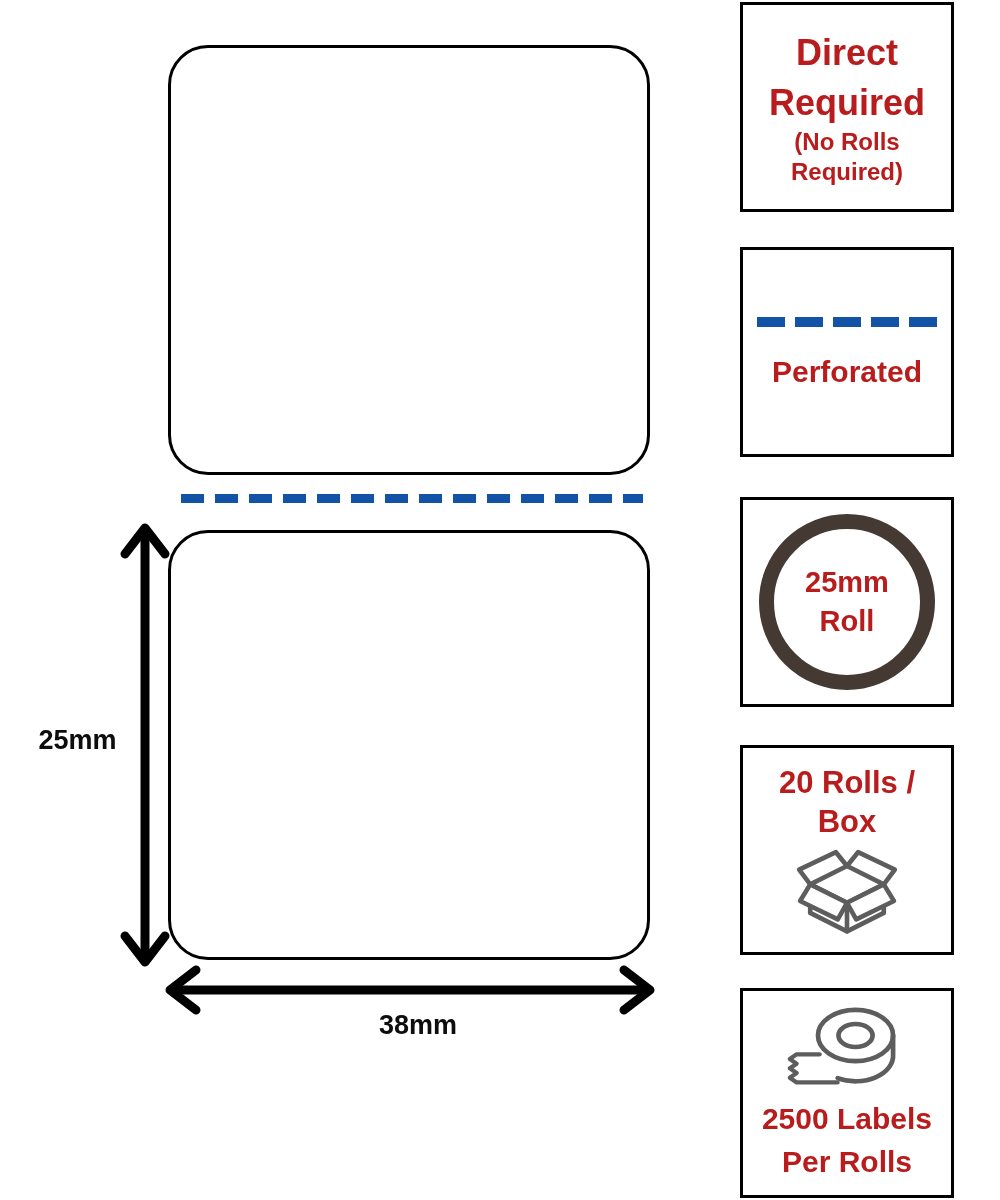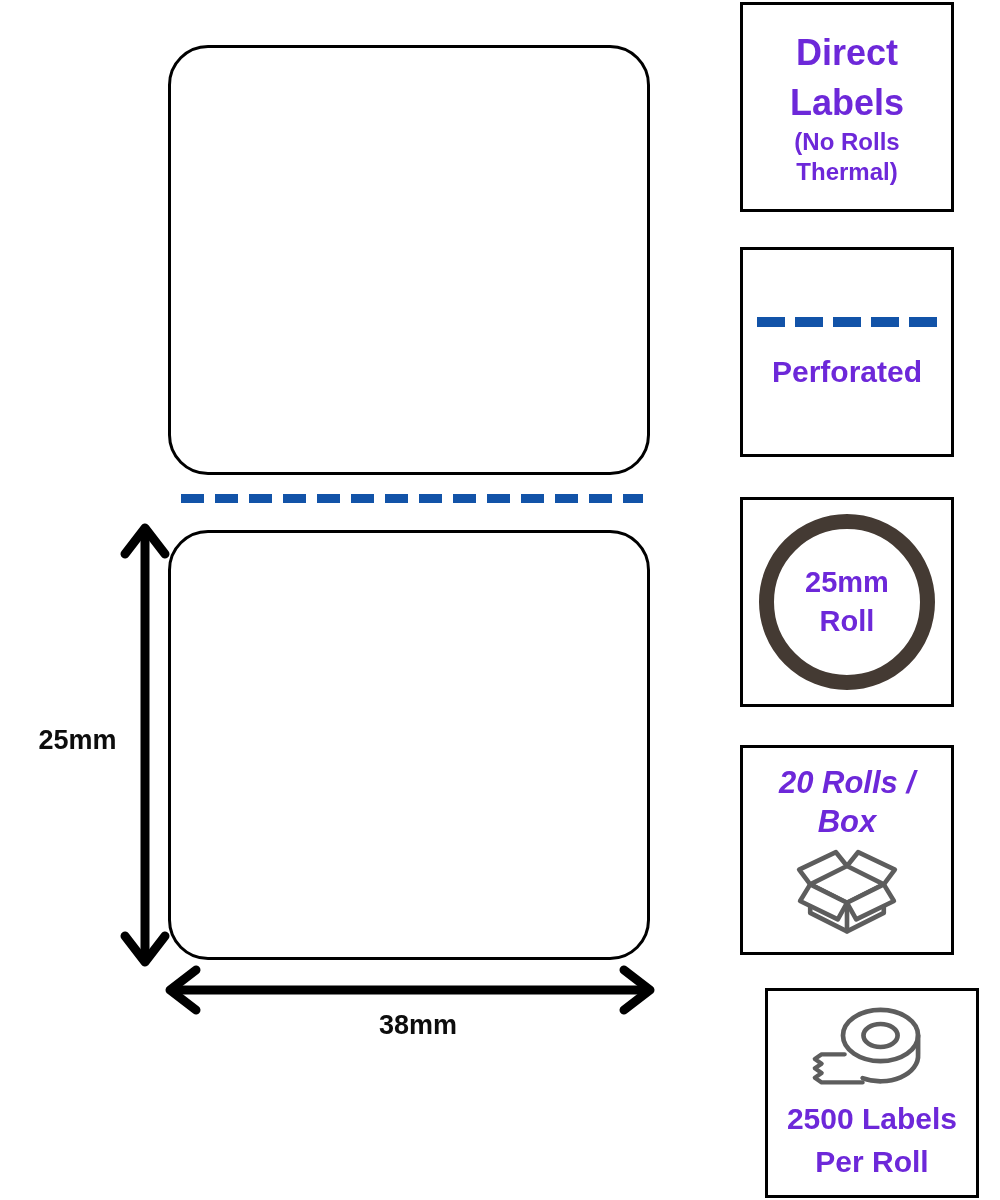--- a/index.html
+++ b/index.html
@@ -22,41 +22,41 @@
     position:absolute;font-weight:700;font-size:27px;color:#0d0d0d;text-align:center;
   }
   #height-dim-text{left:25px;top:725px;width:105px;}
   #width-dim-text{left:177px;top:1010px;width:482px;}
 
   
   .feature-box{
     position:absolute;left:740px;width:214px;height:210px;
     border:3.5px solid #000;background:#fff;box-sizing:border-box;
     display:flex;flex-direction:column;align-items:center;justify-content:center;
-    text-align:center;color:#6d28d9;
+    text-align:center;color:#b91c1c;
   }
   #feature-direct-thermal{top:2px;}
   #feature-perforated{top:247px;}
   #feature-core{top:497px;}
   #feature-rolls{top:745px;}
-  #feature-labels{top:988px;margin-left:25px;}
+  #feature-labels{top:988px;}
 
   .ft-title{font-weight:700;font-size:36px;line-height:1.38;}
   .ft-sub{font-weight:700;font-size:24px;line-height:1.22;}
   .ft-line{font-weight:700;font-size:30px;line-height:1.5;}
   .dash-sample{
     width:180px;height:10px;margin:6px 0 22px 0;
     background:repeating-linear-gradient(90deg,#1253a8 0 28px,transparent 28px 38px);
   }
   .core-ring{
     width:146px;height:146px;border:15px solid #443a33;border-radius:50%;
     display:flex;flex-direction:column;align-items:center;justify-content:center;
   }
   .core-ring .ft-line{font-size:29px;line-height:1.35;}
-  #feature-rolls .ft-line{font-size:31px;line-height:1.4;margin-top:-4px;font-style:italic;}
+  #feature-rolls .ft-line{font-size:31px;line-height:1.4;margin-top:-4px;}
   #feature-labels .ft-line{font-size:30px;line-height:1.45;}
   .icon-wrap{display:flex;align-items:center;justify-content:center;}
 </style>
 </head>
 <body>
 
 <div class="canvas">
 
   <div class="label-rect" id="label-top"></div>
 
@@ -77,23 +77,23 @@
     <g stroke="#000" stroke-width="9" fill="none" stroke-linecap="round" stroke-linejoin="round">
       <line x1="14" y1="27" x2="490" y2="27"></line>
       <polyline points="38,7 12,27 38,47"></polyline>
       <polyline points="466,7 492,27 466,47"></polyline>
     </g>
   </svg>
   <div class="dim-text" id="width-dim-text">38mm</div>
 
   <div class="feature-box" id="feature-direct-thermal">
     <div class="ft-title">Direct</div>
-    <div class="ft-title">Labels</div>
+    <div class="ft-title">Required</div>
     <div class="ft-sub">(No Rolls</div>
-    <div class="ft-sub">Thermal)</div>
+    <div class="ft-sub">Required)</div>
   </div>
 
   <div class="feature-box" id="feature-perforated">
     <div class="dash-sample"></div>
     <div class="ft-line">Perforated</div>
   </div>
 
   <div class="feature-box" id="feature-core">
     <div class="core-ring">
       <div class="ft-line">25mm</div>
@@ -123,16 +123,16 @@
     <div class="icon-wrap">
       <svg width="128" height="94" viewBox="0 0 150 110">
         <ellipse cx="85" cy="38" rx="44" ry="30" fill="#fff" stroke="#5d5d5d" stroke-width="5.5"></ellipse>
         <path d="M129 38 V60 A44 30 0 0 1 64 88" fill="none" stroke="#5d5d5d" stroke-width="5.5" stroke-linecap="round"></path>
         <path d="M43 60 L16 60 L8 65.5 L16 71 L8 76.5 L16 82 L8 87.5 L16 93 L64 93 Z" fill="#fff"></path>
         <path d="M43 60 L16 60 L8 65.5 L16 71 L8 76.5 L16 82 L8 87.5 L16 93 L64 93" fill="none" stroke="#5d5d5d" stroke-width="5" stroke-linejoin="round" stroke-linecap="round"></path>
         <ellipse cx="85" cy="38" rx="20" ry="13.5" fill="#fff" stroke="#5d5d5d" stroke-width="5.5"></ellipse>
       </svg>
     </div>
     <div class="ft-line">2500 Labels</div>
-    <div class="ft-line">Per Roll</div>
+    <div class="ft-line">Per Rolls</div>
   </div>
 
 </div>
 
 </body></html>

